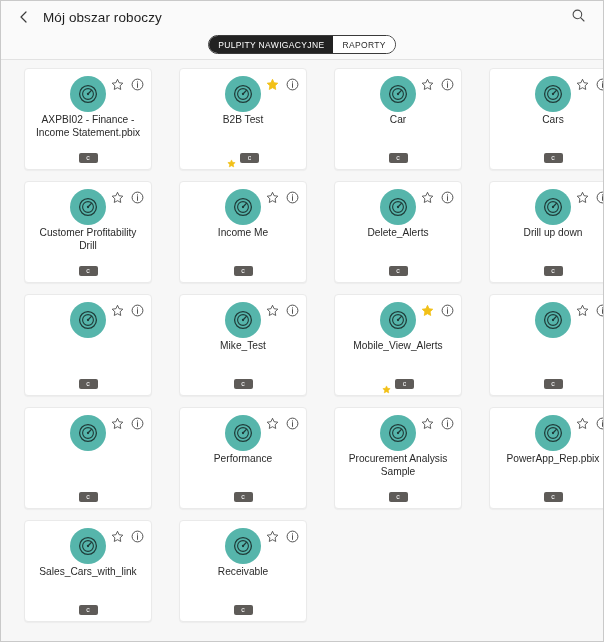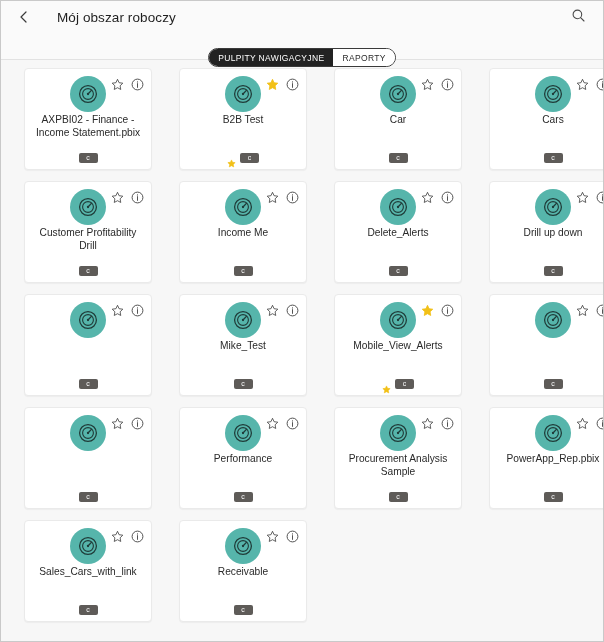--- a/index.html
+++ b/index.html
@@ -52,40 +52,40 @@
     justify-content: center;
     cursor: pointer;
   }
 
   .back-btn svg { display: block; }
 
   .page-title {
     font-size: 13.5px;
     color: #1f1f1f;
     letter-spacing: 0.1px;
-    margin-left: 20px;
+    margin-left: 6px;
     white-space: nowrap;
   }
 
   .spacer { flex: 1 1 auto; }
 
   .search-btn {
     width: 26px;
     height: 26px;
     display: flex;
     align-items: center;
     justify-content: center;
     cursor: pointer;
   }
 
   
   .segmented-wrap {
     display: flex;
     justify-content: center;
-    margin-top: 15px;
+    margin-top: 2px;
   }
 
   .segmented {
     display: inline-flex;
     border: 1px solid #3a3a3a;
     border-radius: 11px;
     overflow: hidden;
     height: 19px;
     background: #ffffff;
   }

